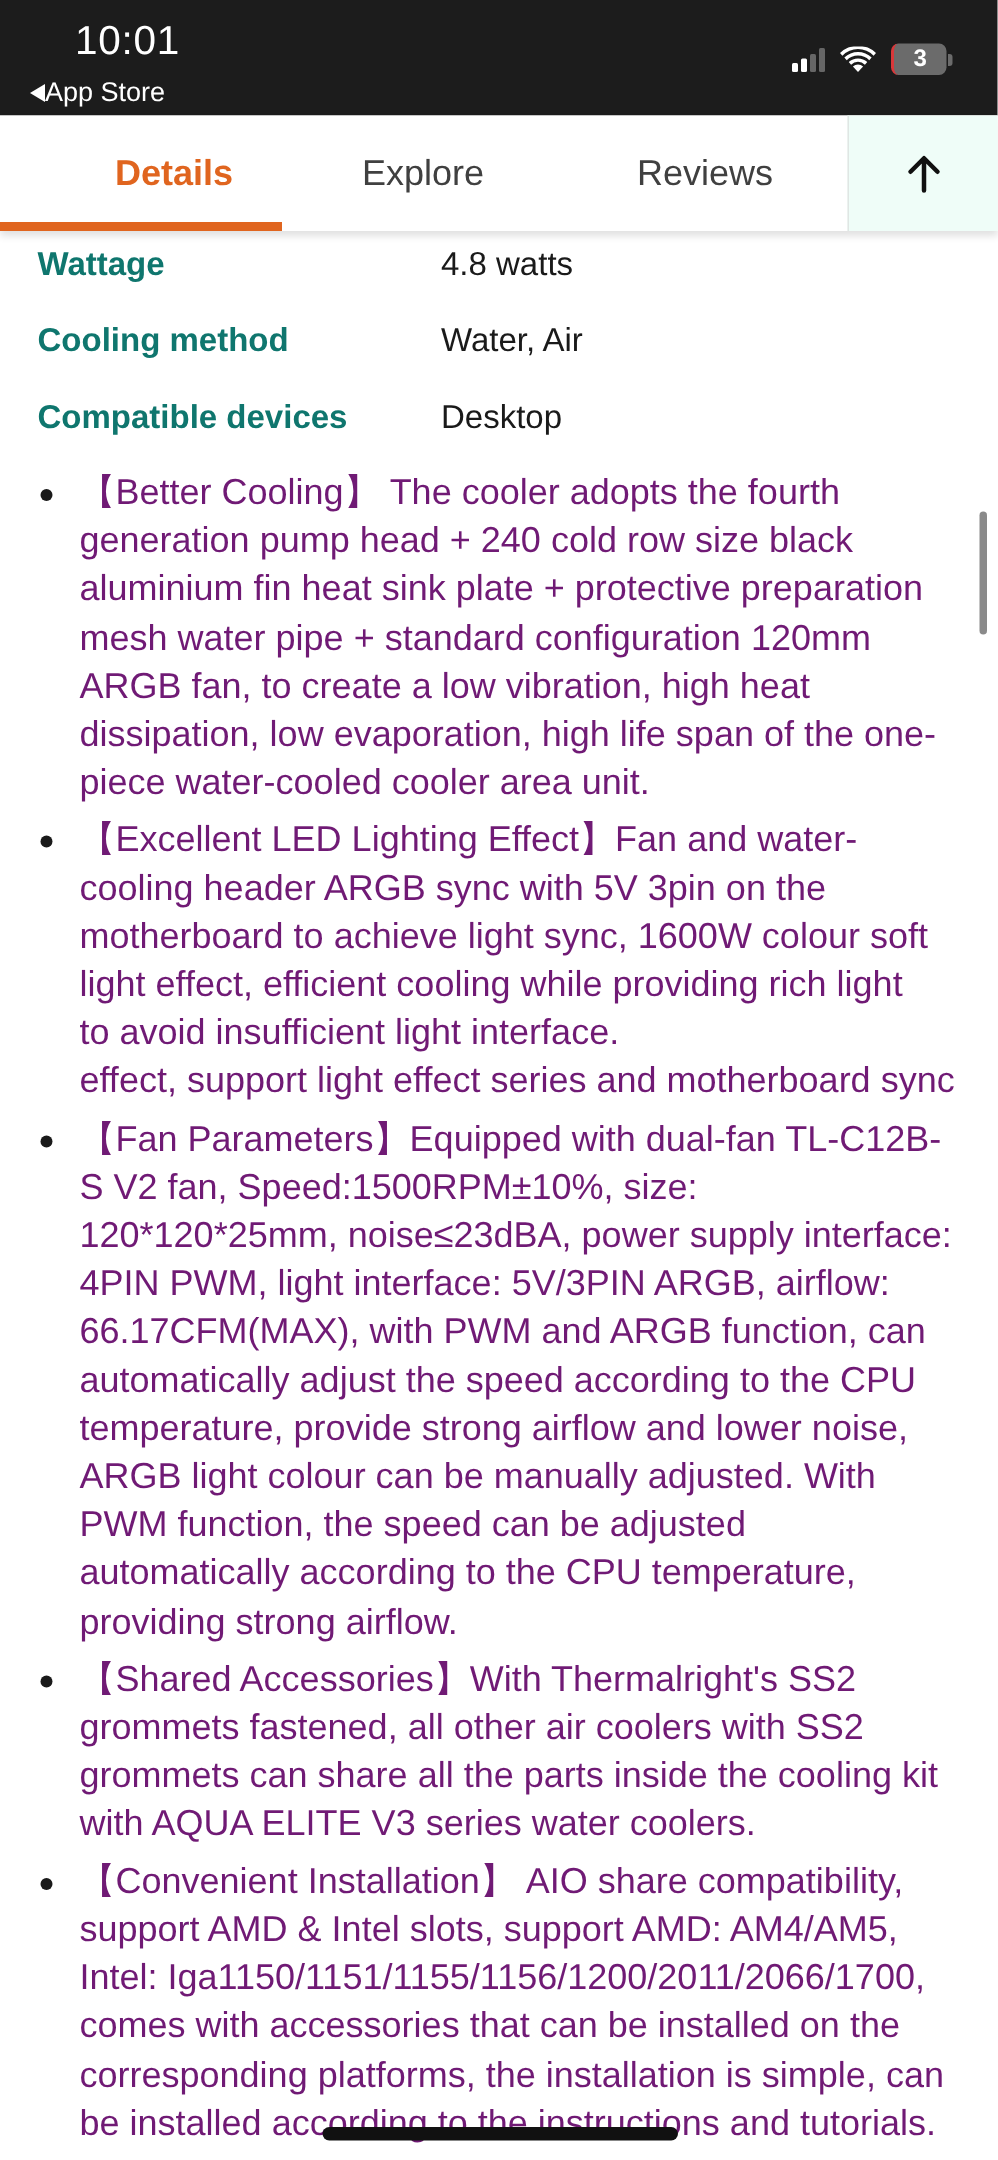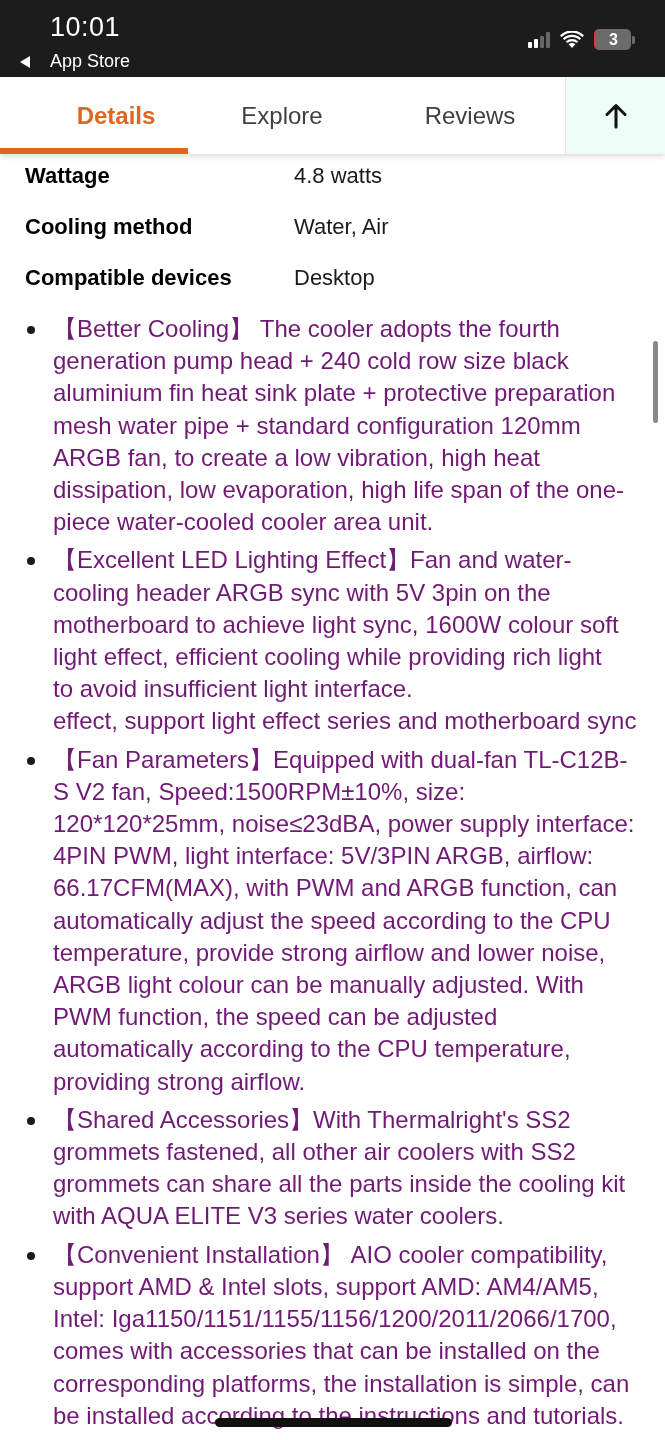--- a/index.html
+++ b/index.html
@@ -27,21 +27,21 @@
       font-weight: 500;
       letter-spacing: 0.5px;
     }
     .status-back {
       position: absolute;
       left: 20px;
       top: 51px;
       font-size: 18px;
       display: flex;
       align-items: center;
-      gap: 20px;
+      gap: 0;
     }
     .back-triangle {
       width: 0; height: 0;
       border-top: 6px solid transparent;
       border-bottom: 6px solid transparent;
       border-right: 10px solid #ffffff;
     }
     .status-right {
       position: absolute;
       right: 30px;
@@ -141,21 +141,21 @@
     }
     .spec-row {
       display: flex;
       height: 51px;
       align-items: center;
       font-size: 22px;
     }
     .spec-label {
       width: 269px;
       font-weight: bold;
-      color: #000000;
+      color: #0f766e;
     }
     .spec-value {
       color: #1a1a1a;
     }
 
     .bullets {
       position: absolute;
       top: 313px;
       left: 0;
       width: 665px;
@@ -295,21 +295,21 @@
   </li>
   <li class="bullet-item">
     <span class="bullet-dot"></span>
     <span class="bullet-line">【Shared Accessories】With Thermalright's SS2</span>
     <span class="bullet-line">grommets fastened, all other air coolers with SS2</span>
     <span class="bullet-line">grommets can share all the parts inside the cooling kit</span>
     <span class="bullet-line">with AQUA ELITE V3 series water coolers.</span>
   </li>
   <li class="bullet-item">
     <span class="bullet-dot"></span>
-    <span class="bullet-line">【Convenient Installation】 AIO cooler compatibility,</span>
+    <span class="bullet-line">【Convenient Installation】 AIO share compatibility,</span>
     <span class="bullet-line">support AMD &amp; Intel slots, support AMD: AM4/AM5,</span>
     <span class="bullet-line">Intel: Iga1150/1151/1155/1156/1200/2011/2066/1700,</span>
     <span class="bullet-line">comes with accessories that can be installed on the</span>
     <span class="bullet-line">corresponding platforms, the installation is simple, can</span>
     <span class="bullet-line">be installed according to the instructions and tutorials.</span>
   </li>
 </ul>
 
 <div class="scrollbar"></div>
 <div class="home-indicator"></div>

